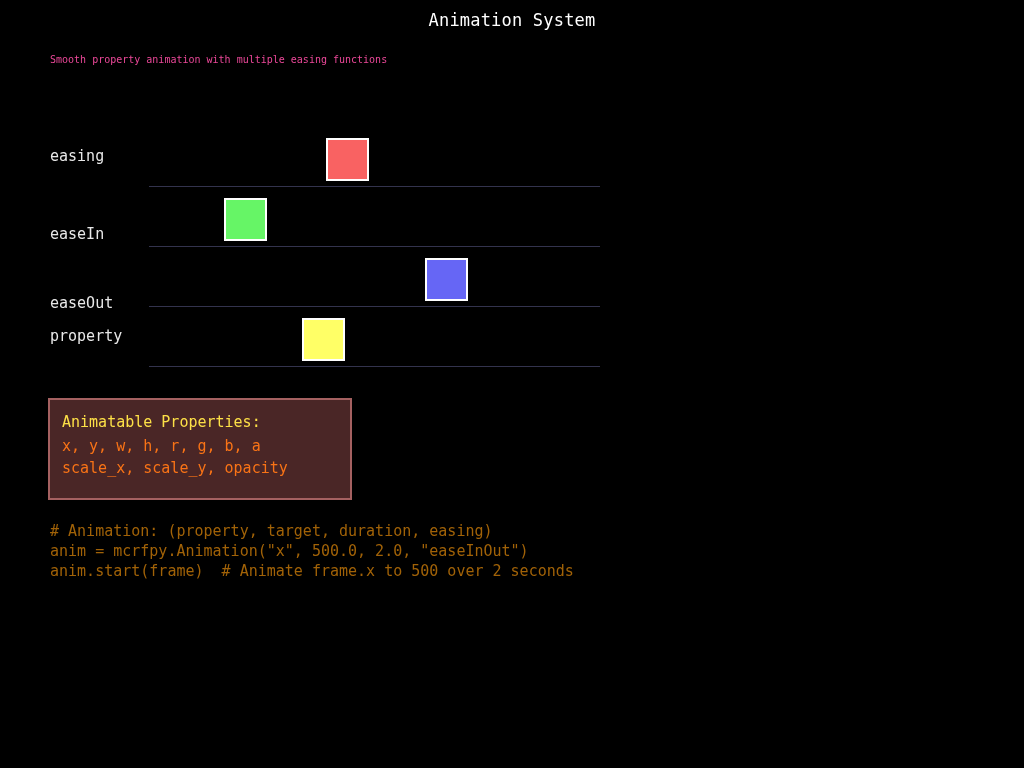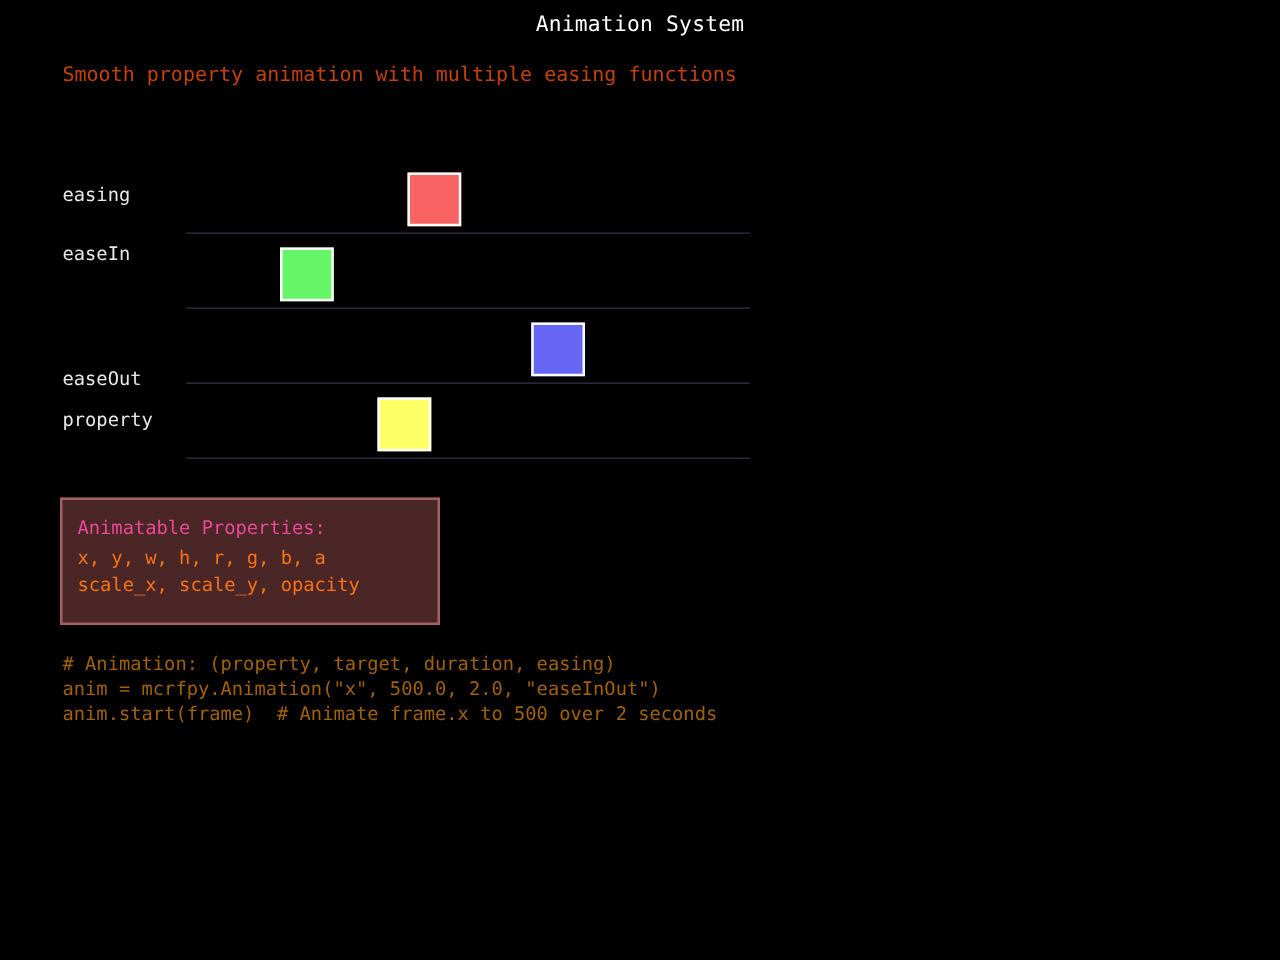--- a/index.html
+++ b/index.html
@@ -33,23 +33,23 @@
     font-size: 17px;
     line-height: 22px;
     color: #ffffff;
     letter-spacing: 0.2px;
     white-space: pre;
   }
   .subtitle {
     position: absolute;
     left: 50px;
     top: 49px;
-    font-size: 16px;
+    font-size: 10px;
     line-height: 22px;
-    color: #c2410c;
+    color: #ec4899;
     white-space: pre;
   }
 
   
   .tracks {
     position: absolute;
     left: 0;
     top: 0;
     width: 1024px;
     height: 380px;
@@ -94,21 +94,21 @@
     background: #4a2626;
     border: 2px solid #a56161;
     box-sizing: border-box;
   }
   .props-title {
     position: absolute;
     left: 12px;
     top: 12px;
     font-size: 15px;
     line-height: 20px;
-    color: #ec4899;
+    color: #fde047;
     white-space: pre;
   }
   .props-line {
     position: absolute;
     left: 12px;
     font-size: 15px;
     line-height: 20px;
     color: #f97316;
     white-space: pre;
   }
@@ -136,21 +136,21 @@
   <div class="title">Animation System</div>
 
   <div class="subtitle">Smooth property animation with multiple easing functions</div>
 
   <div class="tracks" id="tracks-container">
       <div class="track-label" style="top: 146px;">easing</div>
       <div class="track-lane" style="top: 138px; left: 149px; width: 451px; height: 43px;">
         <div class="anim-box" style="left: 177px; top: 0px; background: rgb(249, 98, 98); border-color: rgb(255, 255, 255);"></div>
       </div>
       <div class="track-rule" style="top: 186px; left: 149px; width: 451px; background: rgb(51, 51, 77);"></div>
-      <div class="track-label" style="top: 193px;">easeIn</div>
+      <div class="track-label" style="top: 224px;">easeIn</div>
       <div class="track-lane" style="top: 198px; left: 149px; width: 451px; height: 43px;">
         <div class="anim-box" style="left: 75px; top: 0px; background: rgb(102, 245, 102); border-color: rgb(255, 255, 255);"></div>
       </div>
       <div class="track-rule" style="top: 246px; left: 149px; width: 451px; background: rgb(51, 51, 77);"></div>
       <div class="track-label" style="top: 266px; margin-top: 27px;">easeOut</div>
       <div class="track-lane" style="top: 258px; left: 149px; width: 451px; height: 43px;">
         <div class="anim-box" style="left: 276px; top: 0px; background: rgb(102, 102, 245); border-color: rgb(255, 255, 255);"></div>
       </div>
       <div class="track-rule" style="top: 306px; left: 149px; width: 451px; background: rgb(51, 51, 77);"></div>
       <div class="track-label" style="top: 326px;">property</div>

